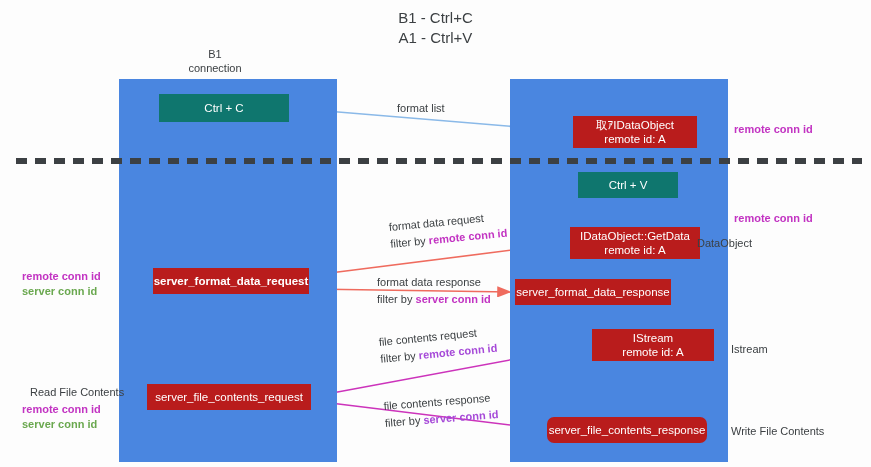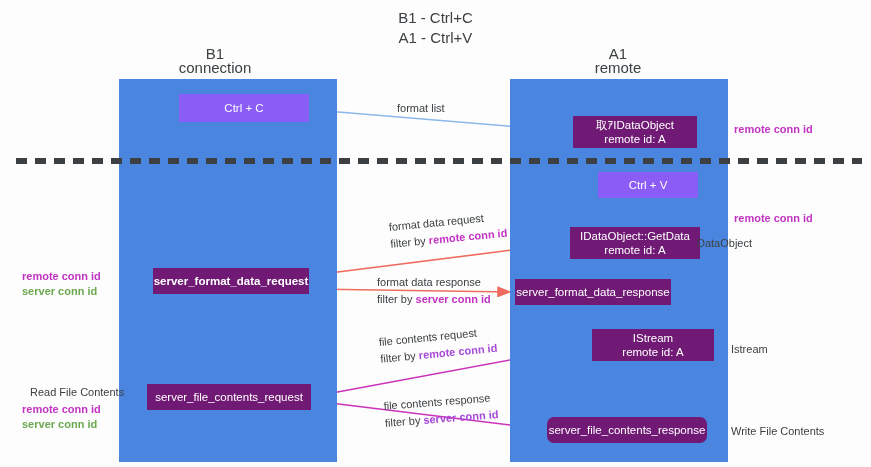--- a/index.html
+++ b/index.html
@@ -30,21 +30,21 @@
     width: 871px;
     text-align: center;
     font-size: 15px;
     color: #3c4043;
     line-height: 20px;
     white-space: pre-line;
   }
 
   
   .col-head {
-    font-size: 15px;
+    font-size: 11px;
     color: #3c4043;
     text-align: center;
     line-height: 14px;
     white-space: pre-line;
   }
   #head-b1 { left: 155px; top: 47px; width: 120px; }
   #head-a1 { left: 558px; top: 47px; width: 120px; }
 
   
   .lane {
@@ -68,22 +68,22 @@
     display: flex;
     flex-direction: column;
     align-items: center;
     justify-content: center;
     text-align: center;
     color: #ffffff;
     font-size: 11.5px;
     line-height: 14px;
     white-space: pre-line;
   }
-  .node.green  { background: #8b5cf6; margin-left: 20px; }
-  .node.orange { background: #701a75; }
+  .node.green  { background: #0f766e; }
+  .node.orange { background: #b91c1c; }
 
   #node-ctrlc   { left: 159px; top:  94px; width: 130px; height: 28px; }
   #node-idobj   { left: 573px; top: 116px; width: 124px; height: 32px; }
   #node-ctrlv   { left: 578px; top: 172px; width: 100px; height: 26px; }
   #node-getdata { left: 570px; top: 227px; width: 130px; height: 32px; }
   #node-sfdreq  { left: 153px; top: 268px; width: 156px; height: 26px; font-weight: bold; }
   #node-sfdresp { left: 515px; top: 279px; width: 156px; height: 26px; }
   #node-istream { left: 592px; top: 329px; width: 122px; height: 32px; }
   #node-sfcreq  { left: 147px; top: 384px; width: 164px; height: 26px; text-align: right; }
   #node-sfcresp { left: 547px; top: 417px; width: 160px; height: 26px; border-radius: 7px; }
@@ -163,22 +163,20 @@
   </svg>
 
   <div class="abs title">B1 - Ctrl+C
 A1 - Ctrl+V</div>
 
   <div class="abs lane" id="lane-b1"></div>
   <div class="abs lane" id="lane-a1"></div>
 
   <div class="abs col-head" id="head-b1">B1
 connection</div>
-  <div class="abs col-head" id="head-a1">A1
-remote</div>
 
   <div class="abs" id="divider"></div>
 
   <div class="abs node green" id="node-ctrlc">Ctrl + C</div>
   <div class="abs node orange" id="node-idobj">取ｱIDataObject
 remote id: A</div>
   <div class="abs node green" id="node-ctrlv">Ctrl + V</div>
   <div class="abs node orange" id="node-getdata">IDataObject::GetData
 remote id: A</div>
   <div class="abs node orange" id="node-sfdreq">server_format_data_request</div>

